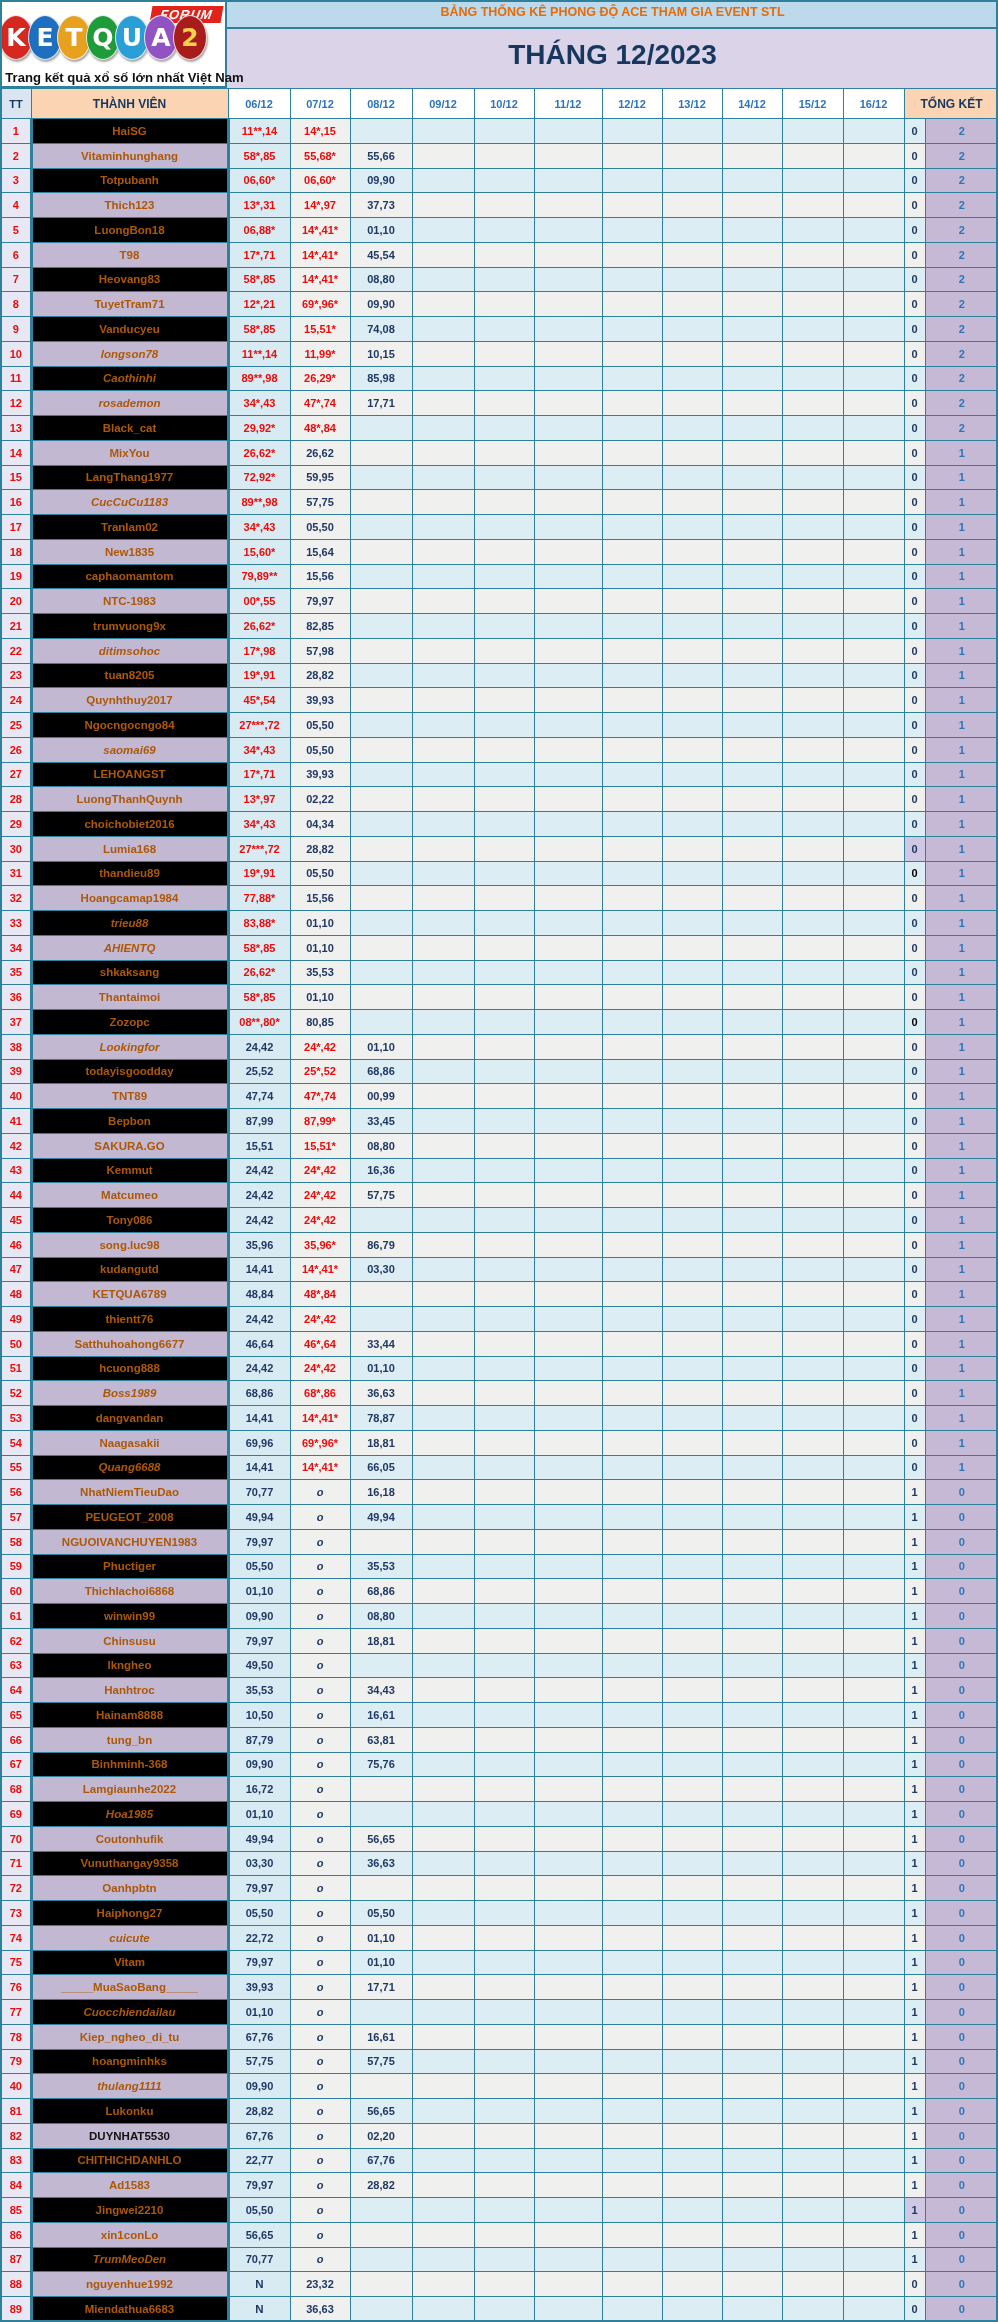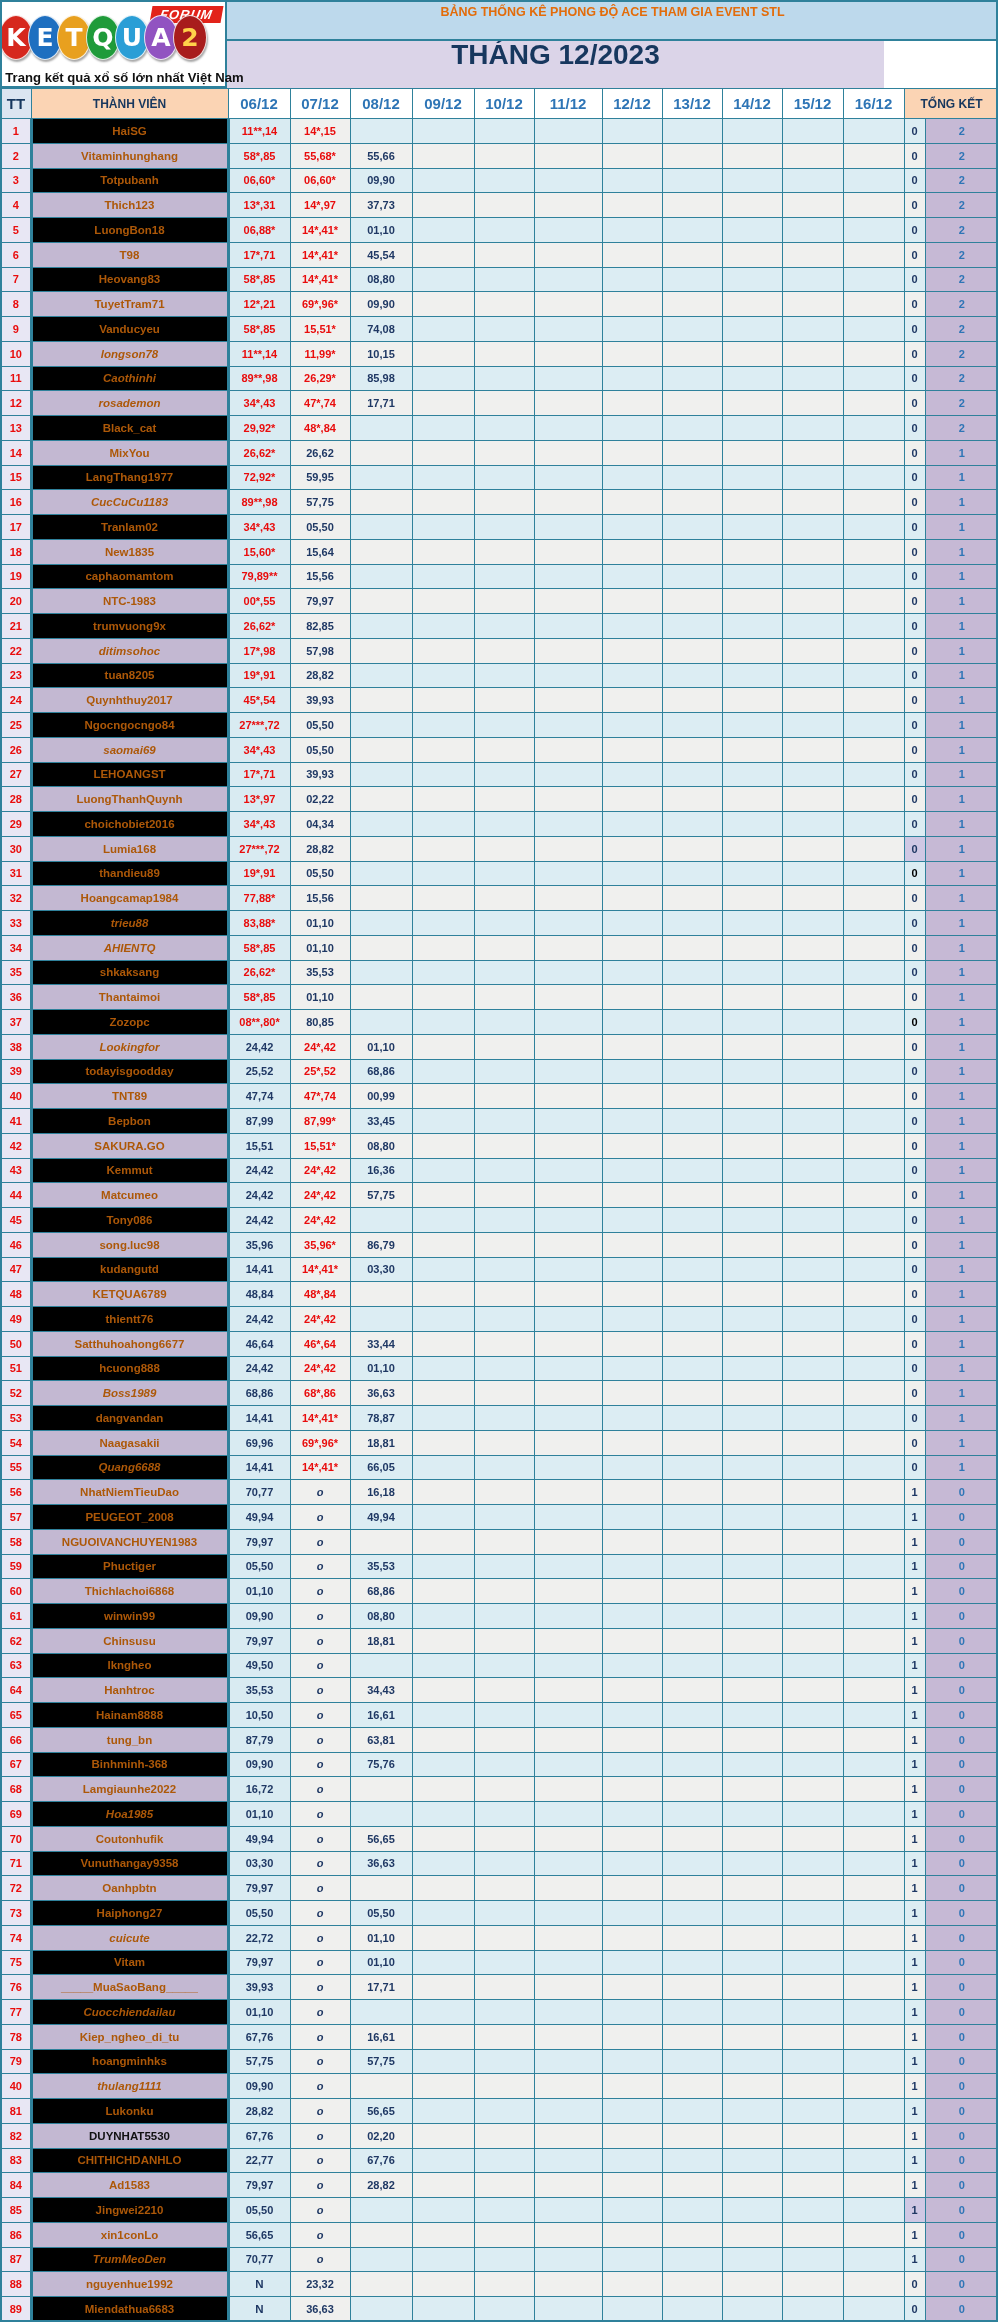--- a/index.html
+++ b/index.html
@@ -15,35 +15,35 @@
         font-style:italic;font-weight:bold;font-size:13px;padding:1px 9px;
         transform:skewX(-10deg);letter-spacing:1px;}
   .letters{position:absolute;top:13px;left:2px;display:flex;align-items:center;}
   .letter{width:32px;height:43px;border-radius:50%;color:#fff;font-weight:bold;
         font-size:25px;display:flex;align-items:center;justify-content:center;
         margin-left:-5px;border:1px solid rgba(255,255,255,.85);
         box-shadow:1px 2px 2px rgba(0,0,0,.35);font-family:"DejaVu Sans",sans-serif;}
   .tagline{position:absolute;bottom:1px;left:0;right:0;text-align:center;color:#101010;
         font-weight:bold;font-size:13.5px;white-space:nowrap;transform:scaleX(.97);}
 
-  #banner1{position:absolute;left:227px;top:0;width:771px;height:41px;background:#bdd9ec;
+  #banner1{position:absolute;left:227px;top:0;width:771px;height:29px;background:#bdd9ec;
         border-bottom:2px solid #2f819b;border-top:2px solid #2f819b;box-sizing:border-box;
         text-align:center;color:#e36c0a;font-weight:bold;font-size:12.5px;line-height:21px;z-index:4;}
-  #banner2{position:absolute;left:227px;top:25px;width:657px;height:63px;background:#dbd4e8;
+  #banner2{position:absolute;left:227px;top:25px;width:771px;height:63px;background:#dbd4e8;
         box-sizing:border-box;text-align:center;color:#17375e;font-weight:bold;
         font-size:28px;line-height:60px;z-index:3;}
 
   
   table{position:absolute;left:0;top:88px;width:998px;border-collapse:collapse;
         table-layout:fixed;z-index:2;}
   th,td{border:1px solid #2f819b;padding:0;margin:0;overflow:hidden;white-space:nowrap;
         text-align:center;vertical-align:middle;font-weight:bold;}
   thead tr{height:30px;}
   tbody tr{height:24.76px;}
-  thead th{background:#ffffff;color:#2e75b6;font-size:15px;}
+  thead th{background:#ffffff;color:#2e75b6;font-size:11px;}
   th.h-tt{background:#dbe5f1;color:#17375e;}
   th.h-member,th.h-total{background:#fbd4b4;color:#17375e;font-size:12px;margin-left:37px;}
   td{font-size:11px;}
   td.tt{background:#e8e7f4;color:#e90c0c;border-right:3px solid #2f819b;border-left:2px solid #2f819b;}
   td.member{color:#ad5808;font-size:11.5px;border-right:3px solid #2f819b;}
   td.member.it{font-style:italic;}
   td.member.bk{color:#111111;}
   .m-odd{background:#000000;}
   .m-even{background:#c3b8d2;text-align:center;}
   .bg-cyan{background:#dcedf3;}

